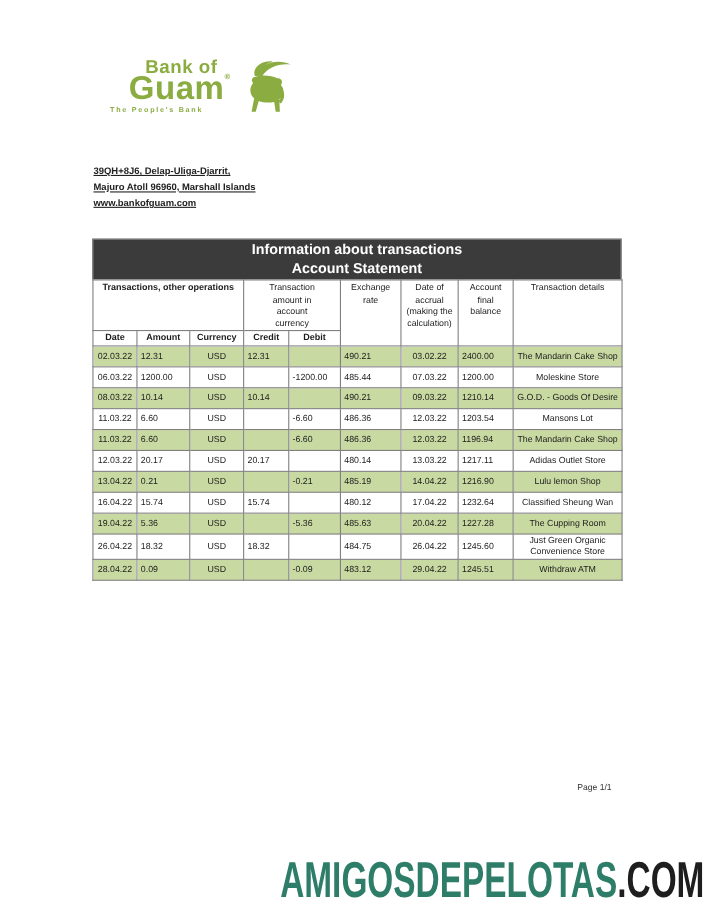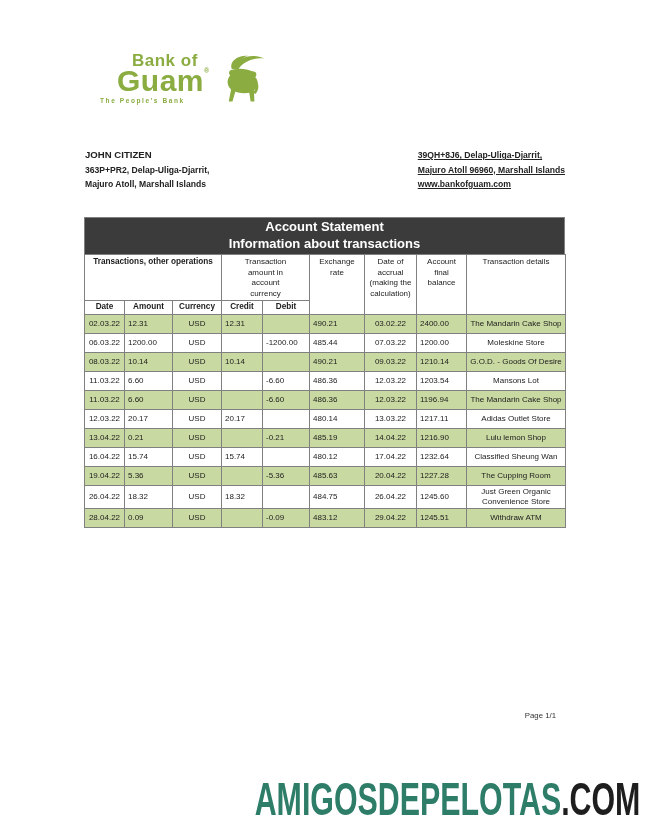--- a/index.html
+++ b/index.html
@@ -79,36 +79,31 @@
       <svg viewBox="0 0 120 120" xmlns="http://www.w3.org/2000/svg">
         <path d="M47 32 C56 8 90 0 114 12 C93 9 67 18 58 36 Z"></path>
         <path d="M44 34 C39 16 60 4 79 6 C64 12 52 21 52 36 Z"></path>
         <path d="M46 36 c-7 0 -10 7 -5 12 c-8 9 -7 23 2 30 l-5 26 h8 l6 -21 c8 3 20 4 30 2 l3 19 h8 l-1 -24 c9 -7 11 -20 3 -28 c5 -6 1 -14 -7 -13 c-12 -6 -30 -7 -42 -3 z"></path>
         <path d="M93 56 c11 6 11 23 2 32 l-5 -4 c8 -8 8 -19 -2 -24 z"></path>
       </svg>
     </div>
   </div>
 
   <div class="addresses">
-    <div class="sender">
-      <div class="name">JOHN CITIZEN</div>
-      <div>363P+PR2, Delap-Uliga-Djarrit,</div>
-      <div>Majuro Atoll, Marshall Islands</div>
-    </div>
     <div class="bank-address">
       <div>39QH+8J6, Delap-Uliga-Djarrit,</div>
       <div>Majuro Atoll 96960, Marshall Islands</div>
       <div>www.bankofguam.com</div>
     </div>
   </div>
 
   <div class="statement">
     <div class="title-bar">
+      <div>Information about transactions</div>
       <div>Account Statement</div>
-      <div>Information about transactions</div>
     </div>
     <table class="tx">
       <colgroup>
         <col style="width:40px">
           <col style="width:48px">
           <col style="width:49px">
         <col style="width:41px">
           <col style="width:47px">
           <col style="width:55px">
         <col style="width:52px">

